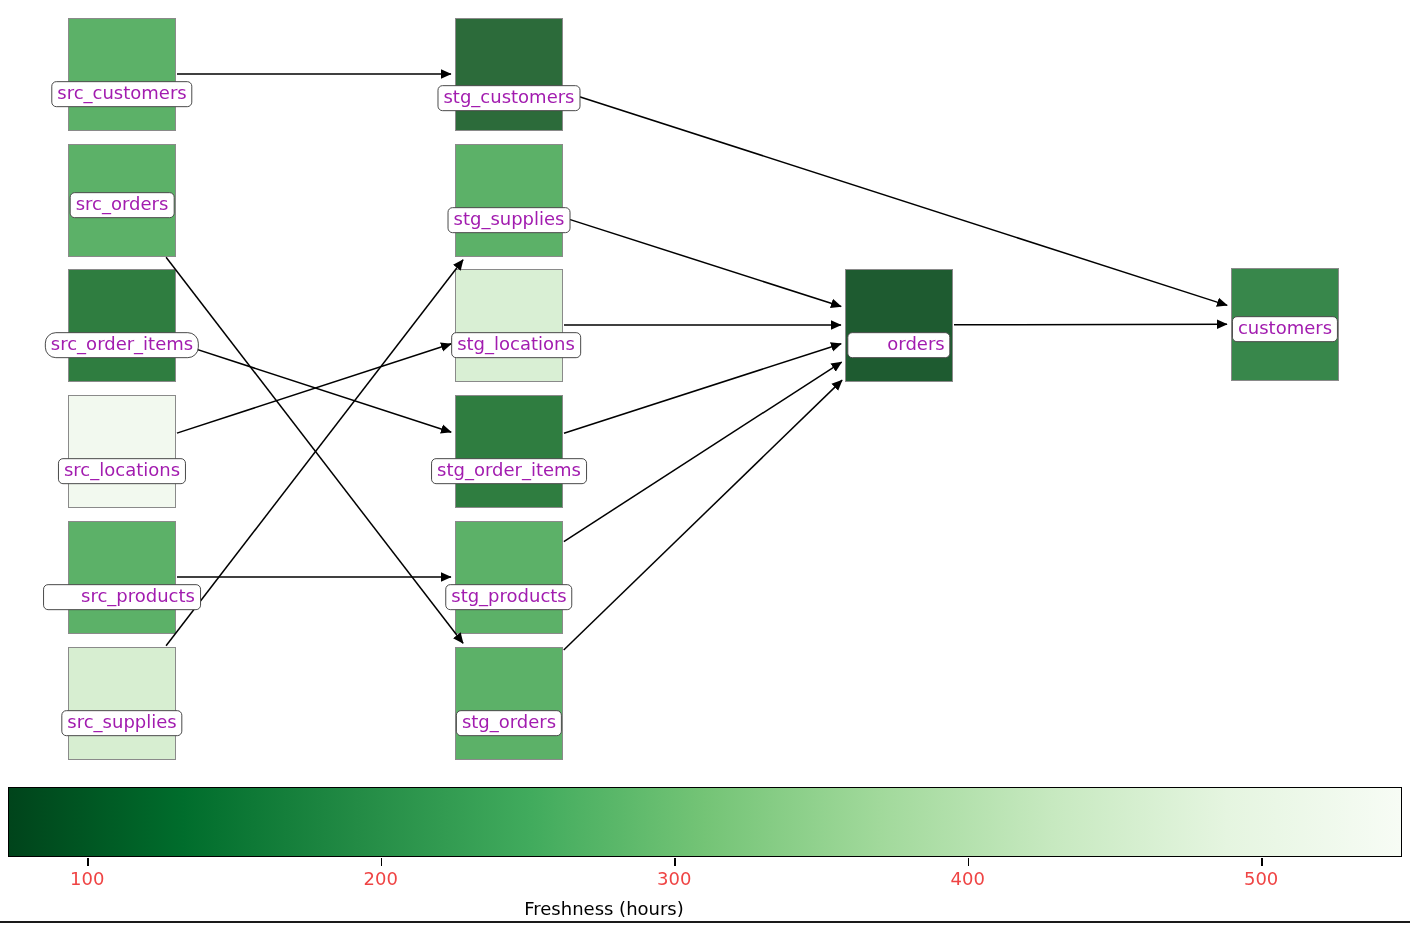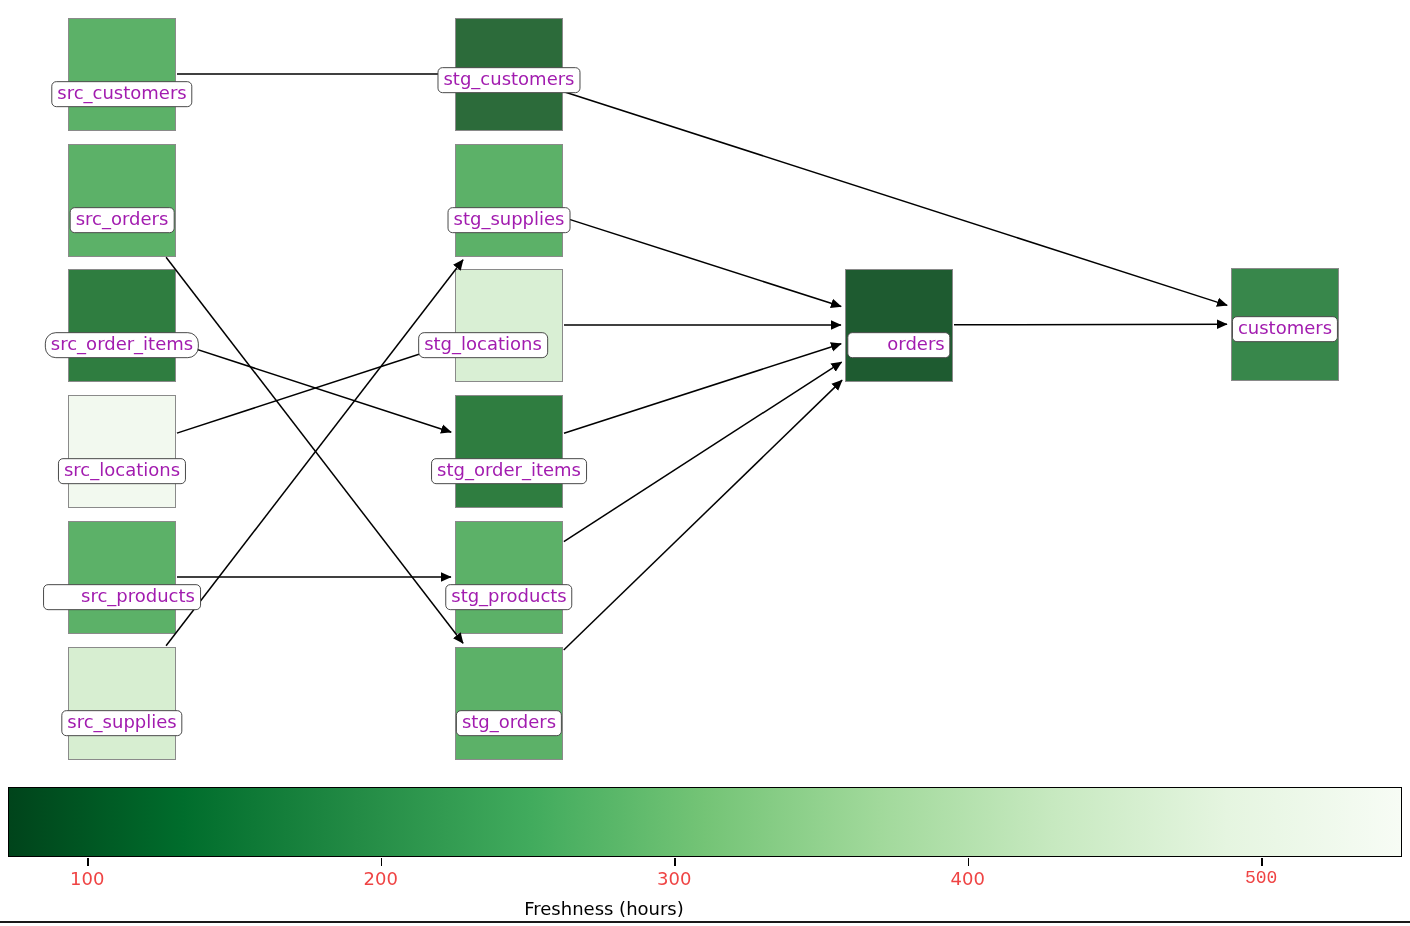--- a/index.html
+++ b/index.html
@@ -120,43 +120,43 @@
   <div class="node-box" style="left: 455px; top: 17.5px; background: rgb(44, 107, 58);"></div>
   <div class="node-box" style="left: 455px; top: 143.5px; background: rgb(92, 177, 104);"></div>
   <div class="node-box" style="left: 455px; top: 268.5px; background: rgb(217, 239, 212);"></div>
   <div class="node-box" style="left: 455px; top: 394.5px; background: rgb(47, 125, 64);"></div>
   <div class="node-box" style="left: 455px; top: 520.5px; background: rgb(92, 177, 104);"></div>
   <div class="node-box" style="left: 455px; top: 646.5px; background: rgb(92, 177, 104);"></div>
   <div class="node-box" style="left: 845px; top: 268.5px; background: rgb(30, 91, 48);"></div>
   <div class="node-box" style="left: 1231px; top: 267.5px; background: rgb(56, 135, 75);"></div>
 
   <div class="node-label" style="left: 122px; top: 74px;">src_customers</div>
-  <div class="node-label" style="left: 122px; top: 200px;">src_orders</div>
+  <div class="node-label" style="left: 122px; top: 185px;">src_orders</div>
   <div class="node-label" style="left: 122px; top: 325px; border-radius: 11px;">src_order_items</div>
   <div class="node-label" style="left: 122px; top: 451px;">src_locations</div>
   <div class="node-label" style="left: 122px; top: 577px; padding-left: 37px;">src_products</div>
   <div class="node-label" style="left: 122px; top: 703px;">src_supplies</div>
-  <div class="node-label" style="left: 509px; top: 60px;">stg_customers</div>
+  <div class="node-label" style="left: 509px; top: 78px;">stg_customers</div>
   <div class="node-label" style="left: 509px; top: 200px;">stg_supplies</div>
-  <div class="node-label" style="left: 483px; top: 325px; border-radius: 6px;">stg_locations</div>
+  <div class="node-label" style="left: 516px; top: 325px;">stg_locations</div>
   <div class="node-label" style="left: 509px; top: 451px;">stg_order_items</div>
   <div class="node-label" style="left: 509px; top: 577px;">stg_products</div>
   <div class="node-label" style="left: 509px; top: 703px;">stg_orders</div>
   <div class="node-label" style="left: 899px; top: 325px; padding-left: 39px;">orders</div>
   <div class="node-label" style="left: 1285px; top: 309px;">customers</div>
 
   <div id="colorbar" style="background: linear-gradient(to right, rgb(0, 68, 27), rgb(0, 109, 44), rgb(35, 139, 69), rgb(65, 171, 93), rgb(116, 196, 118), rgb(161, 217, 155), rgb(199, 233, 192), rgb(229, 245, 224), rgb(247, 252, 245));"></div>
   <div id="cb-ticks">
       <div class="cb-tick" style="left: 87.2379px;"></div>
       <div class="cb-tick-label" style="left: 87.2379px;">100</div>
       <div class="cb-tick" style="left: 380.712px;"></div>
       <div class="cb-tick-label" style="left: 380.712px;">200</div>
       <div class="cb-tick" style="left: 674.185px;"></div>
       <div class="cb-tick-label" style="left: 674.185px;">300</div>
       <div class="cb-tick" style="left: 967.659px;"></div>
       <div class="cb-tick-label" style="left: 967.659px;">400</div>
       <div class="cb-tick" style="left: 1261.13px;"></div>
-      <div class="cb-tick-label" style="left: 1261.13px; font-family: Liberation Mono, monospace;">500</div>
+      <div class="cb-tick-label" style="left: 1261.13px;">500</div>
     </div>
   <div id="cb-xlabel">Freshness (hours)</div>
   <div id="bottom-line"></div>
 
 </div>
 
 </body></html>

